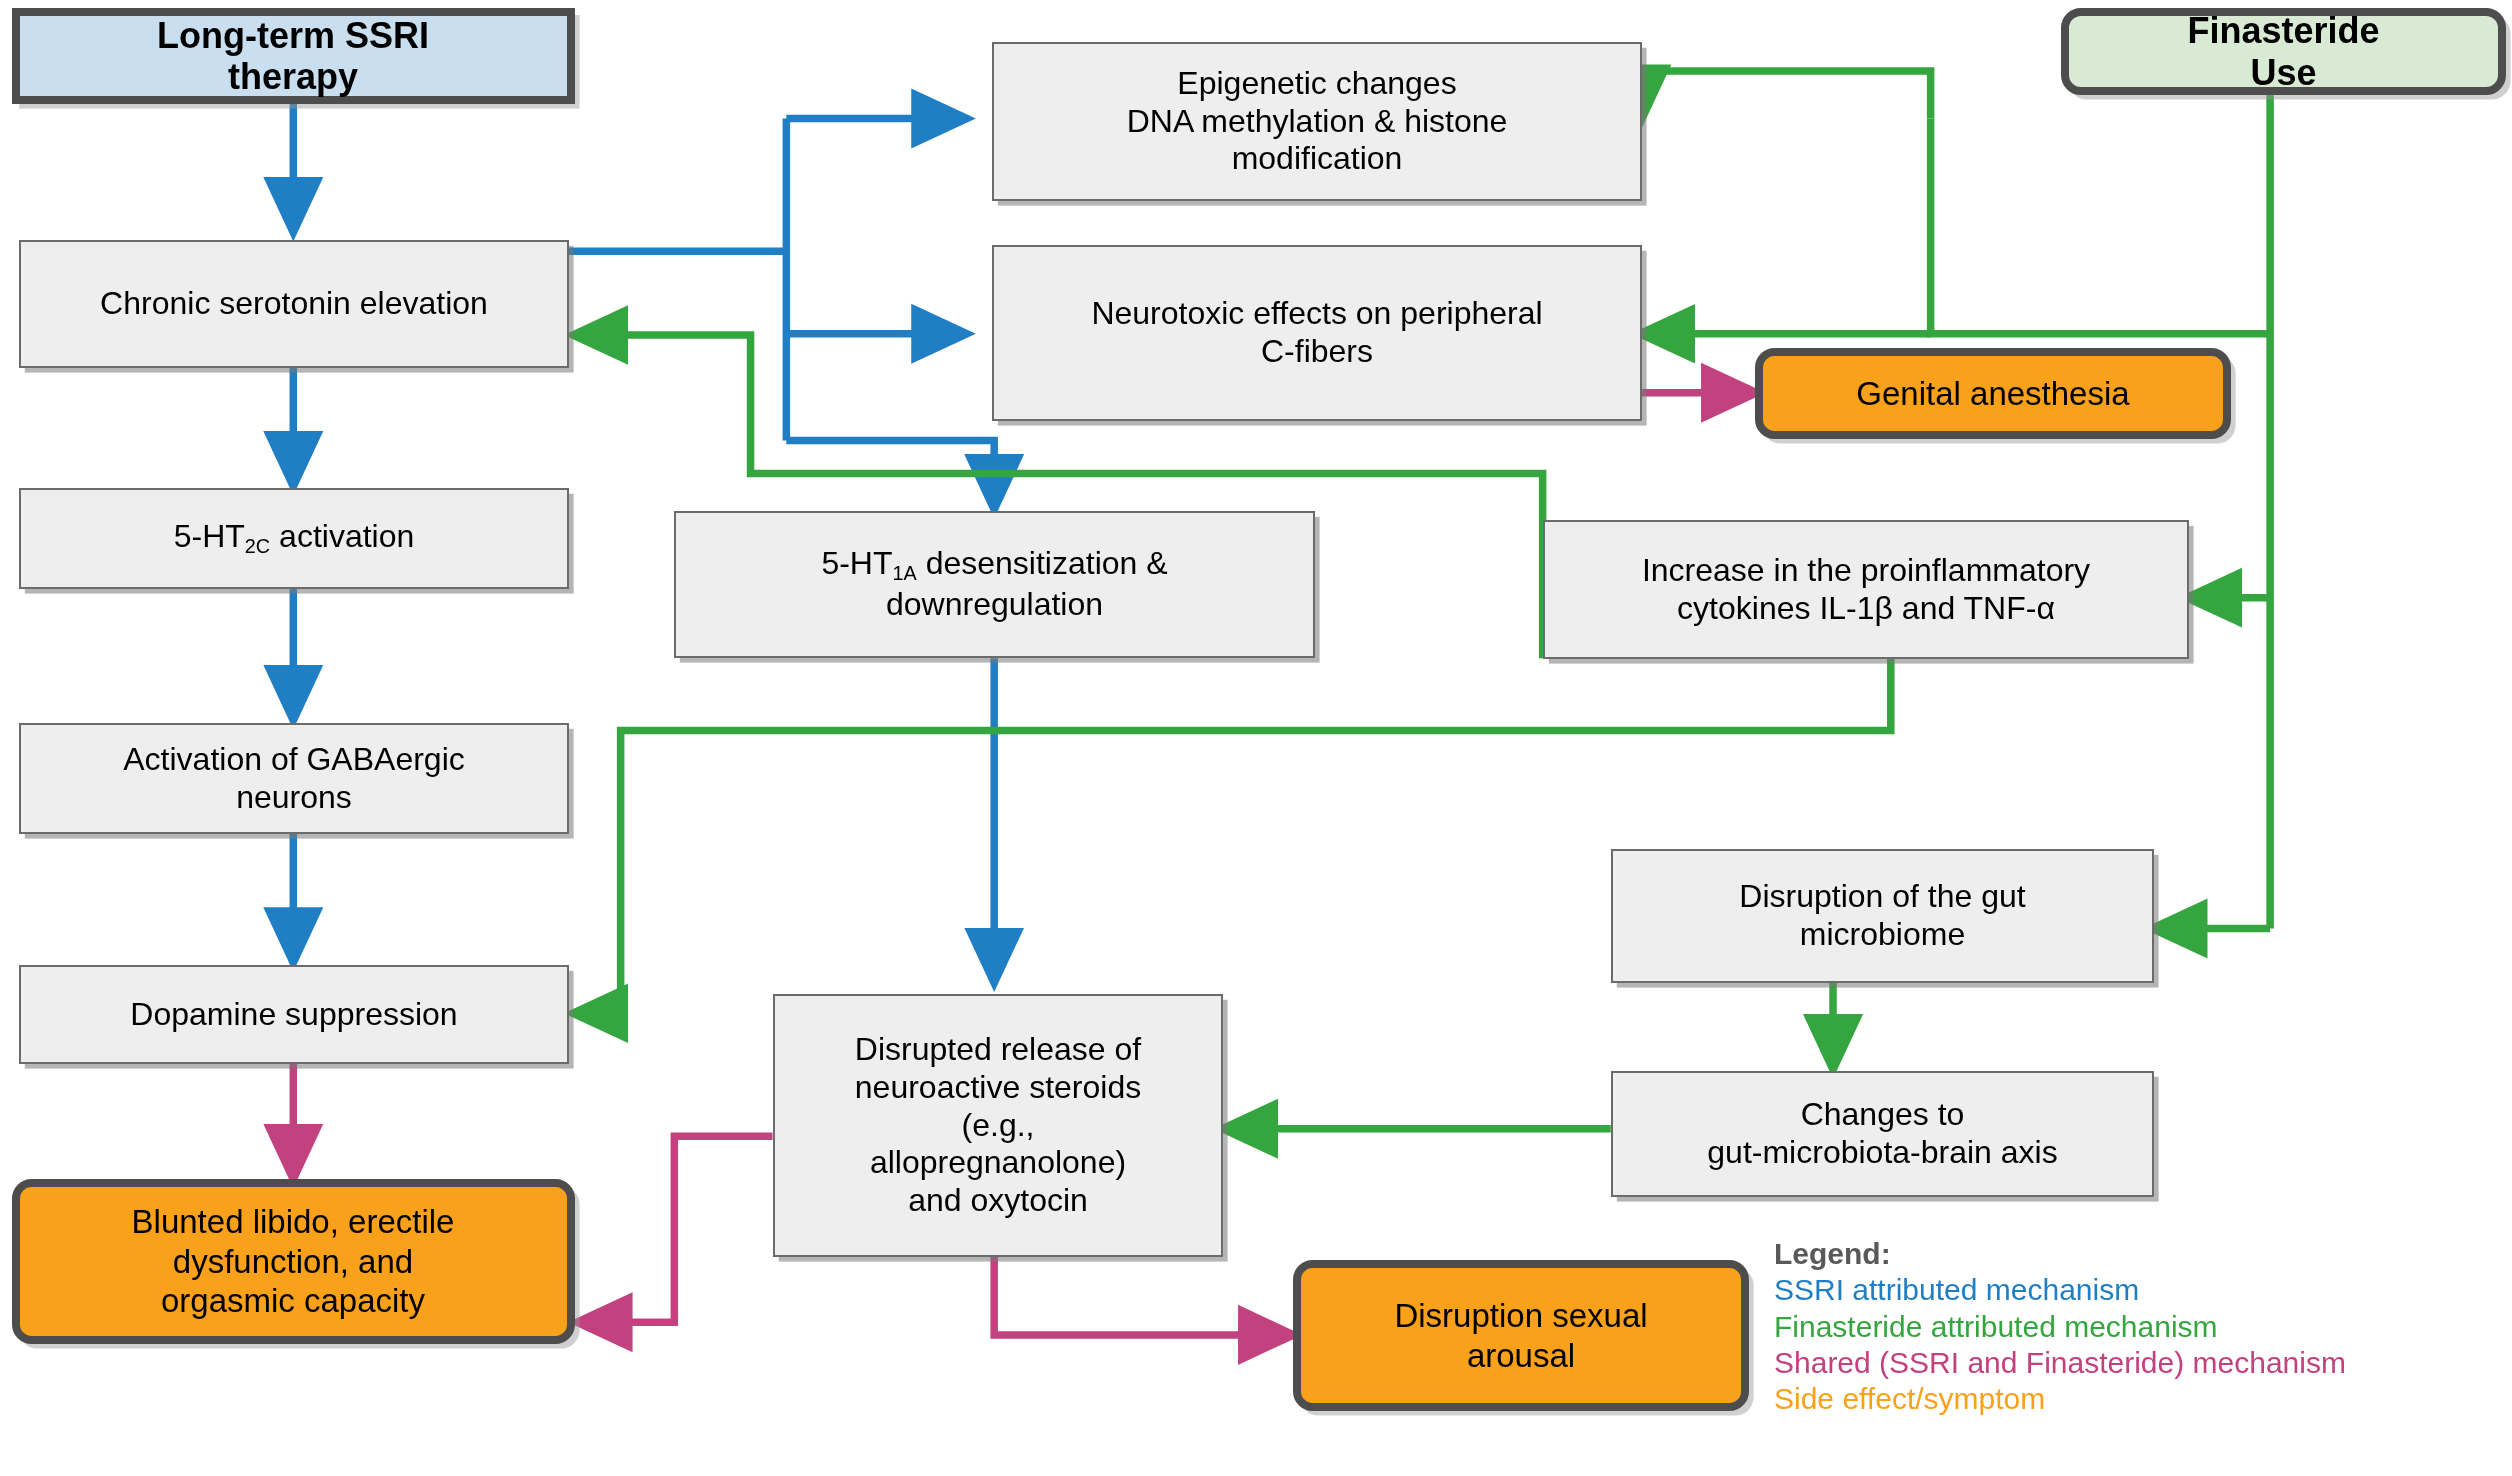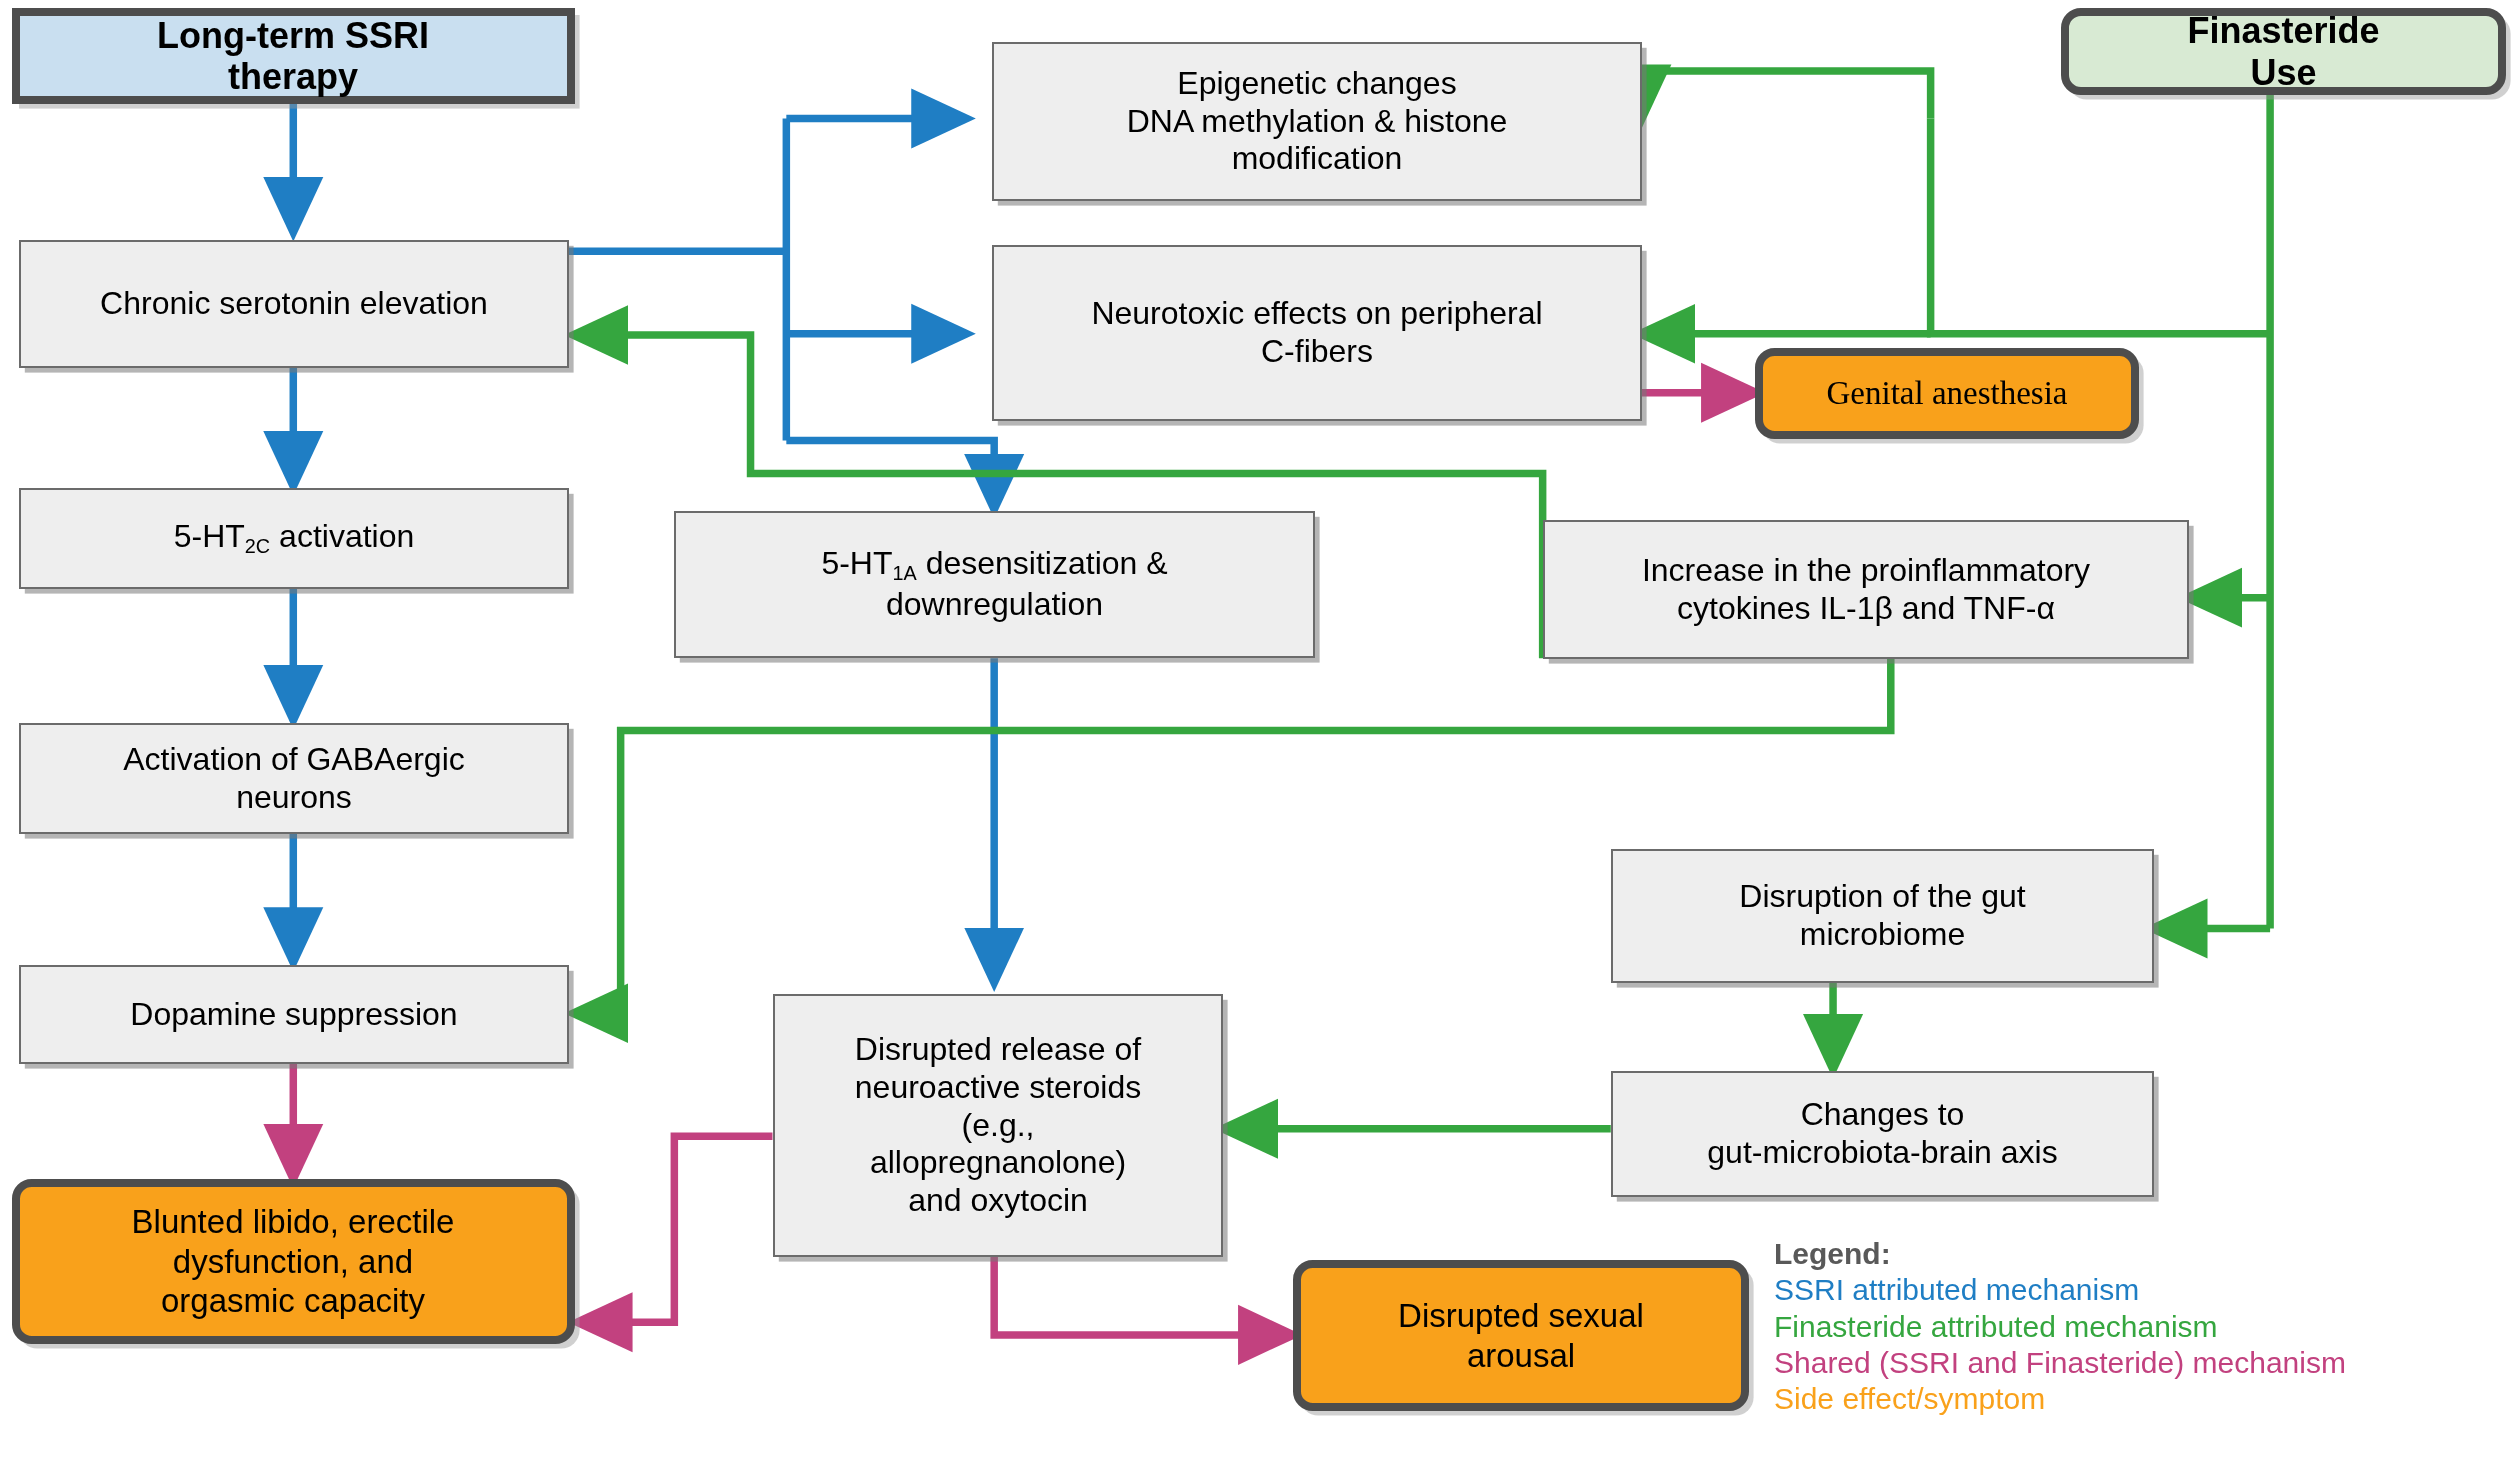--- a/index.html
+++ b/index.html
@@ -140,21 +140,21 @@
     </span>
   </div>
 
   <div class="node proc" style="left:992px;top:245px;width:650px;height:176px;">
     <span class="txt">
       <span>Neurotoxic effects on peripheral</span><br>
       <span>C-fibers</span>
     </span>
   </div>
 
-  <div class="node outcome" style="left:1755px;top:348px;width:384px;height:91px;font-family:Liberation Serif, serif;">
+  <div class="node outcome" style="left:1755px;top:348px;width:476px;height:91px;">
     <span class="txt">Genital anesthesia</span>
   </div>
 
   <div class="node proc" style="left:674px;top:511px;width:641px;height:147px;">
     <span class="txt">5-HT<sub>1A</sub> desensitization &amp;<br><span>downregulation</span></span>
   </div>
 
   <div class="node proc" style="left:1543px;top:520px;width:646px;height:139px;">
     <span class="txt">
       <span>Increase in the proinflammatory</span><br>
@@ -181,21 +181,21 @@
 
   <div class="node proc" style="left:1611px;top:1071px;width:543px;height:126px;">
     <span class="txt">
       <span>Changes to</span><br>
       <span>gut-microbiota-brain axis</span>
     </span>
   </div>
 
   <div class="node outcome" style="left:1293px;top:1260px;width:456px;height:151px;">
     <span class="txt">
-      <span>Disrupted sexual</span><br>
+      <span>Disruption sexual</span><br>
       <span>arousal</span>
     </span>
   </div>
 
   <div id="legend">
     <div class="lgTitle">Legend:</div>
     <div class="lg-ssri">SSRI attributed mechanism</div>
     <div class="lg-fin">Finasteride attributed mechanism</div>
     <div class="lg-shared">Shared (SSRI and Finasteride) mechanism</div>
     <div class="lg-side">Side effect/symptom</div>

